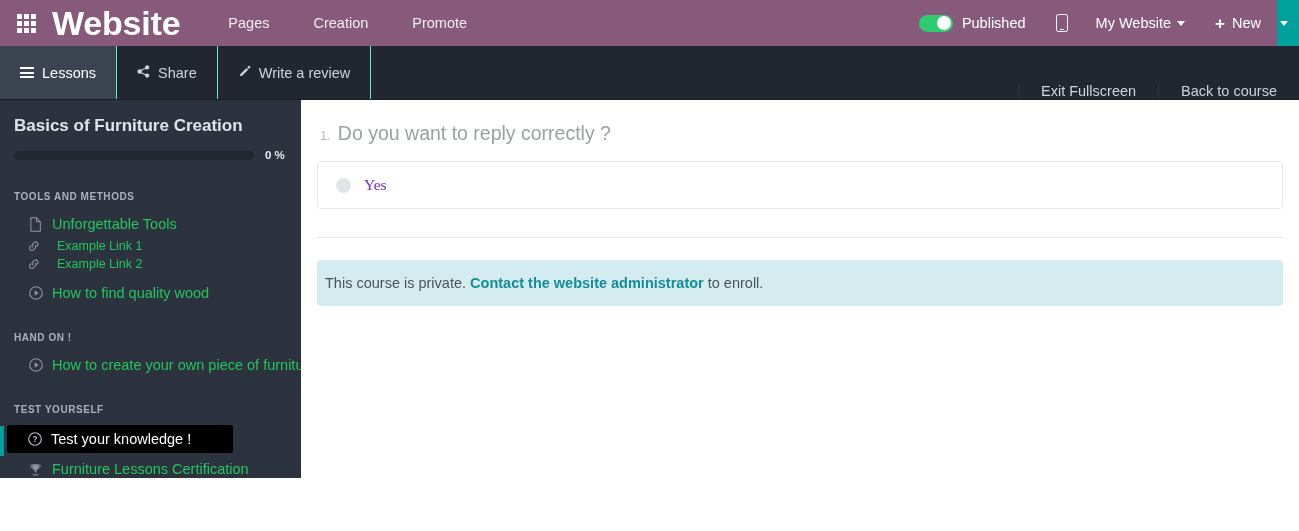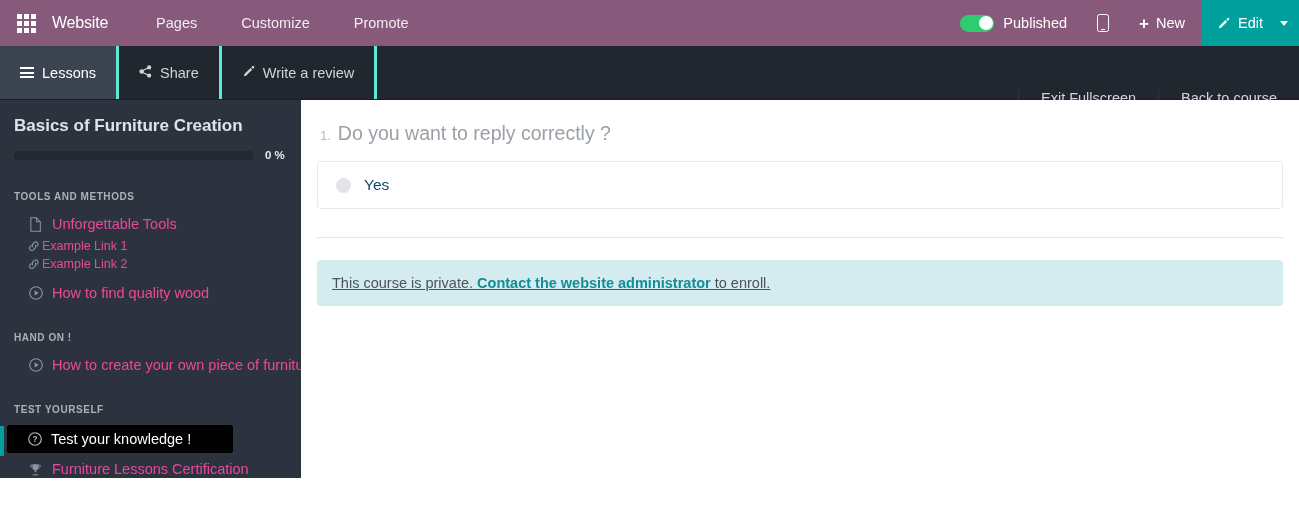--- a/index.html
+++ b/index.html
@@ -19,21 +19,21 @@
     color: #ffffff;
   }
   .apps-grid {
     width: 52px;
     display: flex; align-items: center; justify-content: center;
     cursor: pointer;
   }
   .grid9 { display: grid; grid-template-columns: repeat(3, 5px); grid-template-rows: repeat(3, 5px); gap: 2px; }
   .grid9 i { background: #ffffff; display: block; width: 5px; height: 5px; }
   .brand {
-    font-size: 16px; font-weight: normal; color: #ffffff;
+    font-size: 34px; font-weight: bold; color: #ffffff;
     display: flex; align-items: center; padding-right: 34px;
     letter-spacing: -0.2px;
   }
   .topmenu { display: flex; align-items: center; gap: 16px; }
   .topmenu-item {
     font-size: 14.5px; color: #f3ecf1; padding: 0 14px;
     display: flex; align-items: center; height: 100%; cursor: pointer;
   }
   .topbar-right {
     margin-left: auto; display: flex; align-items: stretch;
@@ -92,24 +92,24 @@
   
   .subbar {
     height: 54px; width: 100%;
     background: #22272F;
     display: flex; align-items: stretch;
     border-bottom: 1px solid #1b2027;
   }
   .subbar-item {
     display: flex; align-items: center; gap: 8px;
     padding: 13px 20px; font-size: 14.5px; color: #cfd4da;
-    border-right: 3px solid #5eead4; cursor: pointer;
+    border-right: 1px solid #5eead4; cursor: pointer;
   }
   .subbar-item.active { background: #3C4452; color: #ffffff; }
-  .subbar-right { margin-left: auto; display: flex; align-items: flex-start; margin-top: 44px; }
+  .subbar-right { margin-left: auto; display: flex; align-items: flex-end; }
   .subbar-right .subbar-item { border-right: none; border-left: 1px solid #2f3641; padding: 0 22px; }
   .hamburger { display: inline-flex; flex-direction: column; gap: 2.5px; }
   .hamburger i { width: 14px; height: 2px; background: currentColor; display: block; }
 
   
   .layout { display: flex; height: 378px; width: 100%; }
 
   
   .sidebar {
     width: 301px; flex: 0 0 301px;
@@ -134,23 +134,23 @@
   .section { padding: 12px 0 10px 0; background: #2C333F; }
   .section-title {
     font-size: 10px; font-weight: bold; letter-spacing: 0.55px;
     color: #a9b1bb; padding: 4px 0 9px 14px; text-transform: uppercase;
   }
   .lesson {
     display: flex; align-items: center; gap: 9px;
     padding: 5px 12px 5px 28px; cursor: pointer;
     position: relative;
   }
-  .lesson .lbl { font-size: 14.5px; color: #ec4899; white-space: nowrap; }
+  .lesson .lbl { font-size: 14.5px; color: #22c55e; white-space: nowrap; }
   .lesson.small .lbl { font-size: 12.5px; }
-  .lesson.small { padding: 2px 12px 2px 28px; gap: 2px; }
+  .lesson.small { padding: 2px 12px 2px 28px; gap: 17px; }
   .ico { width: 15px; display: inline-flex; align-items: center; justify-content: center; color: #8d95a1; flex: 0 0 15px; }
   .lesson.small .ico { width: 12px; flex: 0 0 12px; }
 
   .lesson.selected {
     background: #000000;
     border: 3px solid #000000;
     outline: 1px solid #000000;
     margin: 2px 69px 2px 8px;
     padding: 2px 8px 2px 16px;
     border-radius: 1px;
@@ -171,32 +171,33 @@
   .question-title {
     font-size: 19.5px; color: #9aa0a6; font-weight: normal;
     margin: 0 0 16px 3px; display: flex; align-items: baseline; gap: 7px;
   }
   .qnum { font-size: 13px; color: #b6bbc1; }
   .answers {
     border: 1px solid #e6e8eb; border-radius: 4px; overflow: hidden;
   }
   .answer {
     display: flex; align-items: center; gap: 13px;
-    padding: 14px 18px; font-size: 15.5px; color: #0c4a6e;
+    padding: 14px 18px; font-size: 15.5px; color: #6d28d9;
     background: #ffffff;
+    font-family: Liberation Serif, serif;
   }
   .answer + .answer { border-top: 1px solid #e6e8eb; }
   .radio-dot {
     width: 15px; height: 15px; border-radius: 50%; background: #e2e4e8;
     flex: 0 0 15px;
   }
   .hr-sep { height: 1px; background: #e4e6e9; margin: 28px 0 22px 0; }
   .alert-info {
     background: #d4ecf0; color: #4a5358; font-size: 14.5px;
-    padding: 15px 15px; border-radius: 4px; text-decoration: underline;
+    padding: 15px 8px; border-radius: 4px;
   }
   .alert-link { color: #138d96; font-weight: bold; text-decoration: none; cursor: pointer; }
 </style>
 </head>
 <body>
 
 <div class="topbar">
   <div class="apps-grid">
     <span class="grid9">
       <i></i>
@@ -206,43 +207,39 @@
         <i></i>
         <i></i>
         <i></i>
         <i></i>
         <i></i>
     </span>
   </div>
   <div class="brand">Website</div>
   <div class="topmenu">
     <div class="topmenu-item">Pages</div>
-    <div class="topmenu-item">Customize</div>
+    <div class="topmenu-item">Creation</div>
     <div class="topmenu-item">Promote</div>
   </div>
 
   <div class="topbar-right">
     <div class="published-wrap">
       <span class="toggle"></span>
       <span class="published-label">Published</span>
     </div>
     <div class="mobile-btn">
       <span class="phone-icon"></span>
     </div>
+    <div class="mywebsite">
+      <span>My Website</span>
+      <span class="caret-down"></span>
+    </div>
     <div class="new-btn">
       <span class="plus-ico">+</span>
       <span>New</span>
-    </div>
-    <div class="edit-btn">
-      <span class="pencil">
-        <svg width="13" height="13" viewBox="0 0 16 16">
-            <path d="M12.8 1.4a1.4 1.4 0 0 1 2 2L13.4 4.8 11.4 2.8 12.8 1.4zM10.5 3.7l2 2L5 13.2 2.4 13.8 3 11.2 10.5 3.7z" fill="#ffffff"></path>
-          </svg>
-      </span>
-      <span>Edit</span>
     </div>
     <div class="edit-caret">
       <span class="caret-down"></span>
     </div>
   </div>
 </div>
 
 <div class="subbar">
   <div class="subbar-item active">
     <span class="hamburger">

